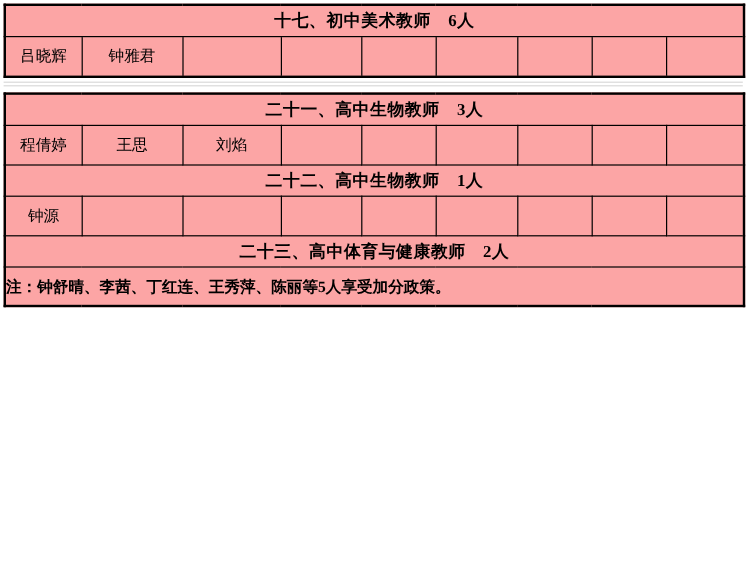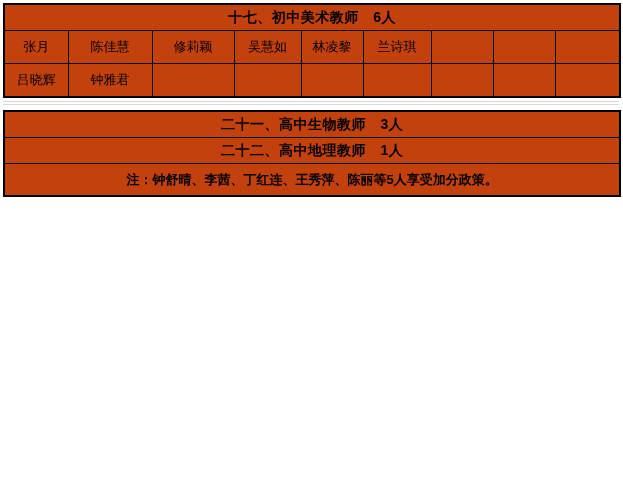--- a/index.html
+++ b/index.html
@@ -15,21 +15,22 @@
     color: #000000;
   }
   .doc {
     padding: 3px 0 0 3px;
   }
   table.teacher-table {
     border-collapse: collapse;
     table-layout: fixed;
     width: 616px;
     border: 2px solid #000000;
-    background: #c2410c;
+    background: #fca5a5;
+    font-family: Liberation Serif, serif;
   }
   table.teacher-table td {
     border: 1px solid #000000;
     overflow: hidden;
     white-space: nowrap;
     padding: 0;
     vertical-align: middle;
   }
   td.hdr {
     height: 25px;
@@ -38,21 +39,21 @@
     font-size: 14px;
     letter-spacing: 0.5px;
   }
   td.nm {
     height: 32px;
     text-align: center;
     font-size: 13px;
   }
   td.note {
     height: 31px;
-    text-align: center;
+    text-align: left;
     font-weight: bold;
     font-size: 13px;
     padding-left: 5px;
   }
   .page-gap {
     height: 9px;
     width: 616px;
     background: #ffffff;
   }
   .page-gap-line {
@@ -76,31 +77,20 @@
         <col style="width: 68px;">
         <col style="width: 62px;">
         <col style="width: 62px;">
         <col style="width: 65px;">
       </colgroup>
       <tbody>
         <tr>
           <td colspan="9" class="hdr">十七、初中美术教师　6人</td>
         </tr>
         <tr>
-          <td class="nm">张月</td>
-          <td class="nm">陈佳慧</td>
-          <td class="nm">修莉颖</td>
-          <td class="nm">吴慧如</td>
-          <td class="nm">林凌黎</td>
-          <td class="nm">兰诗琪</td>
-          <td class="nm"></td>
-          <td class="nm"></td>
-          <td class="nm"></td>
-        </tr>
-        <tr>
           <td class="nm">吕晓辉</td>
           <td class="nm">钟雅君</td>
           <td class="nm"></td>
           <td class="nm"></td>
           <td class="nm"></td>
           <td class="nm"></td>
           <td class="nm"></td>
           <td class="nm"></td>
           <td class="nm"></td>
         </tr>
@@ -119,20 +109,45 @@
         <col style="width: 68px;">
         <col style="width: 62px;">
         <col style="width: 62px;">
         <col style="width: 65px;">
       </colgroup>
       <tbody>
         <tr>
           <td colspan="9" class="hdr">二十一、高中生物教师　3人</td>
         </tr>
         <tr>
-          <td colspan="9" class="hdr">二十二、高中地理教师　1人</td>
+          <td class="nm">程倩婷</td>
+          <td class="nm">王思</td>
+          <td class="nm">刘焰</td>
+          <td class="nm"></td>
+          <td class="nm"></td>
+          <td class="nm"></td>
+          <td class="nm"></td>
+          <td class="nm"></td>
+          <td class="nm"></td>
+        </tr>
+        <tr>
+          <td colspan="9" class="hdr">二十二、高中生物教师　1人</td>
+        </tr>
+        <tr>
+          <td class="nm">钟源</td>
+          <td class="nm"></td>
+          <td class="nm"></td>
+          <td class="nm"></td>
+          <td class="nm"></td>
+          <td class="nm"></td>
+          <td class="nm"></td>
+          <td class="nm"></td>
+          <td class="nm"></td>
+        </tr>
+        <tr>
+          <td colspan="9" class="hdr">二十三、高中体育与健康教师　2人</td>
         </tr>
         <tr>
           <td colspan="9" class="note">注：钟舒晴、李茜、丁红连、王秀萍、陈丽等5人享受加分政策。</td>
         </tr>
       </tbody>
     </table>
 </div>
 
 </body></html>

